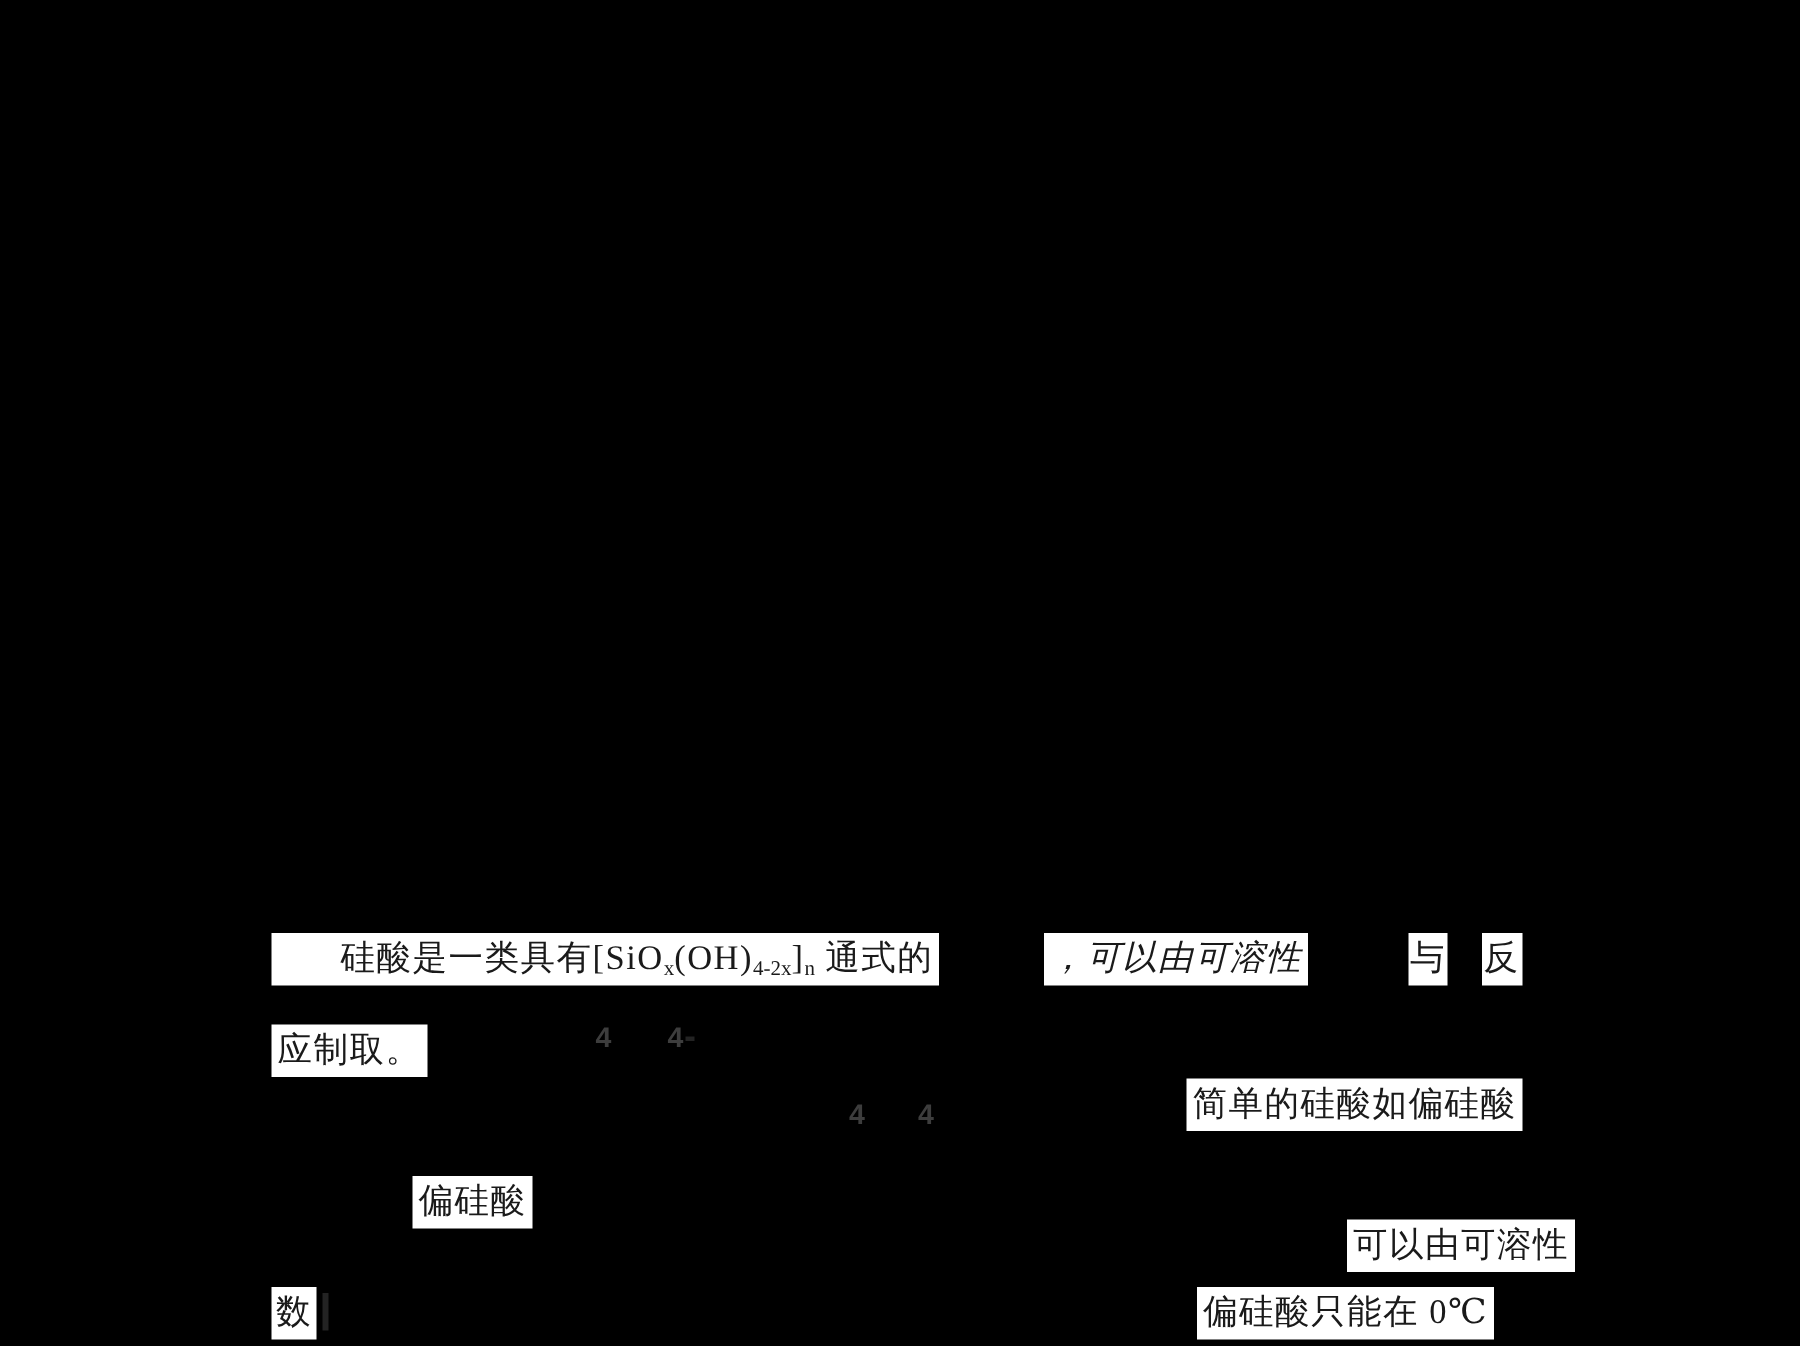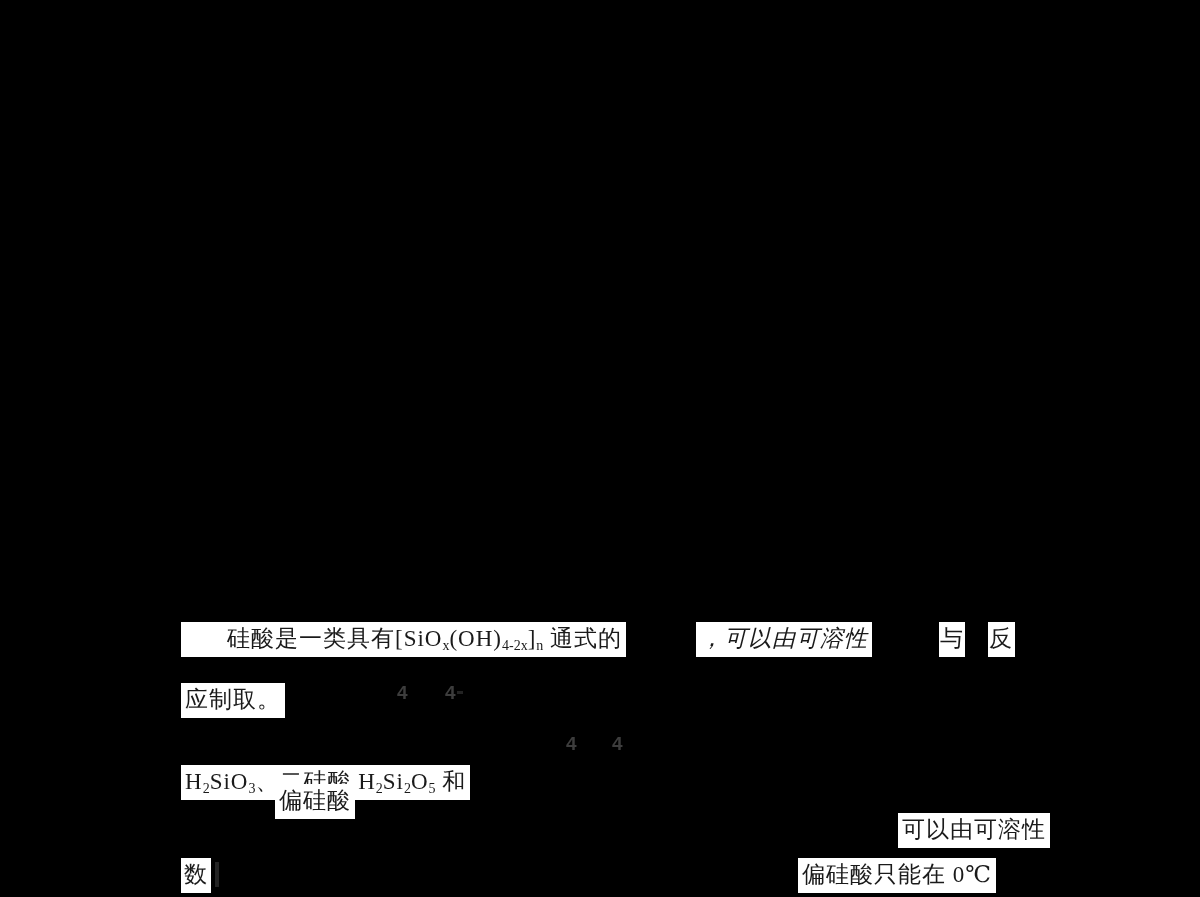--- a/index.html
+++ b/index.html
@@ -58,22 +58,22 @@
   <div class="frag" style="left:939px;top:622px;padding-left:1px;padding-right:1px;">与</div>
   <div class="frag" style="left:988px;top:622px;padding-left:1px;padding-right:2px;">反</div>
 
   <div class="frag" style="left:181px;top:671px;margin-top:12px;">应制取。</div>
   <span class="faint" style="left:397px;top:685px;">4</span>
   <span class="faint" style="left:445px;top:685px;">4</span>
   <span class="remnant" style="left:457px;top:691px;width:6px;height:3px;"></span>
 
   <span class="faint" style="left:566px;top:736px;">4</span>
   <span class="faint" style="left:612px;top:736px;">4</span>
+  <div class="frag" style="left:791px;top:719px;">简单的硅酸如偏硅酸</div>
 
-  <div class="frag" style="left:181px;top:765px;">H<sub>2</sub>SiO<sub>3</sub>、二硅酸 H<sub>2</sub>Si<sub>2</sub>O<sub>5</sub> 和</div>
 
   <div class="frag" style="left:275px;top:784px;">偏硅酸</div>
   <div class="frag" style="left:898px;top:813px;">可以由可溶性</div>
 
   <div class="frag" style="left:181px;top:858px;padding-left:3px;padding-right:3px;">数</div>
   <span class="remnant" style="left:215px;top:862px;width:4px;height:25px;"></span>
   <div class="frag" style="left:798px;top:858px;">偏硅酸只能在 0℃</div>
 
 </div>
 

